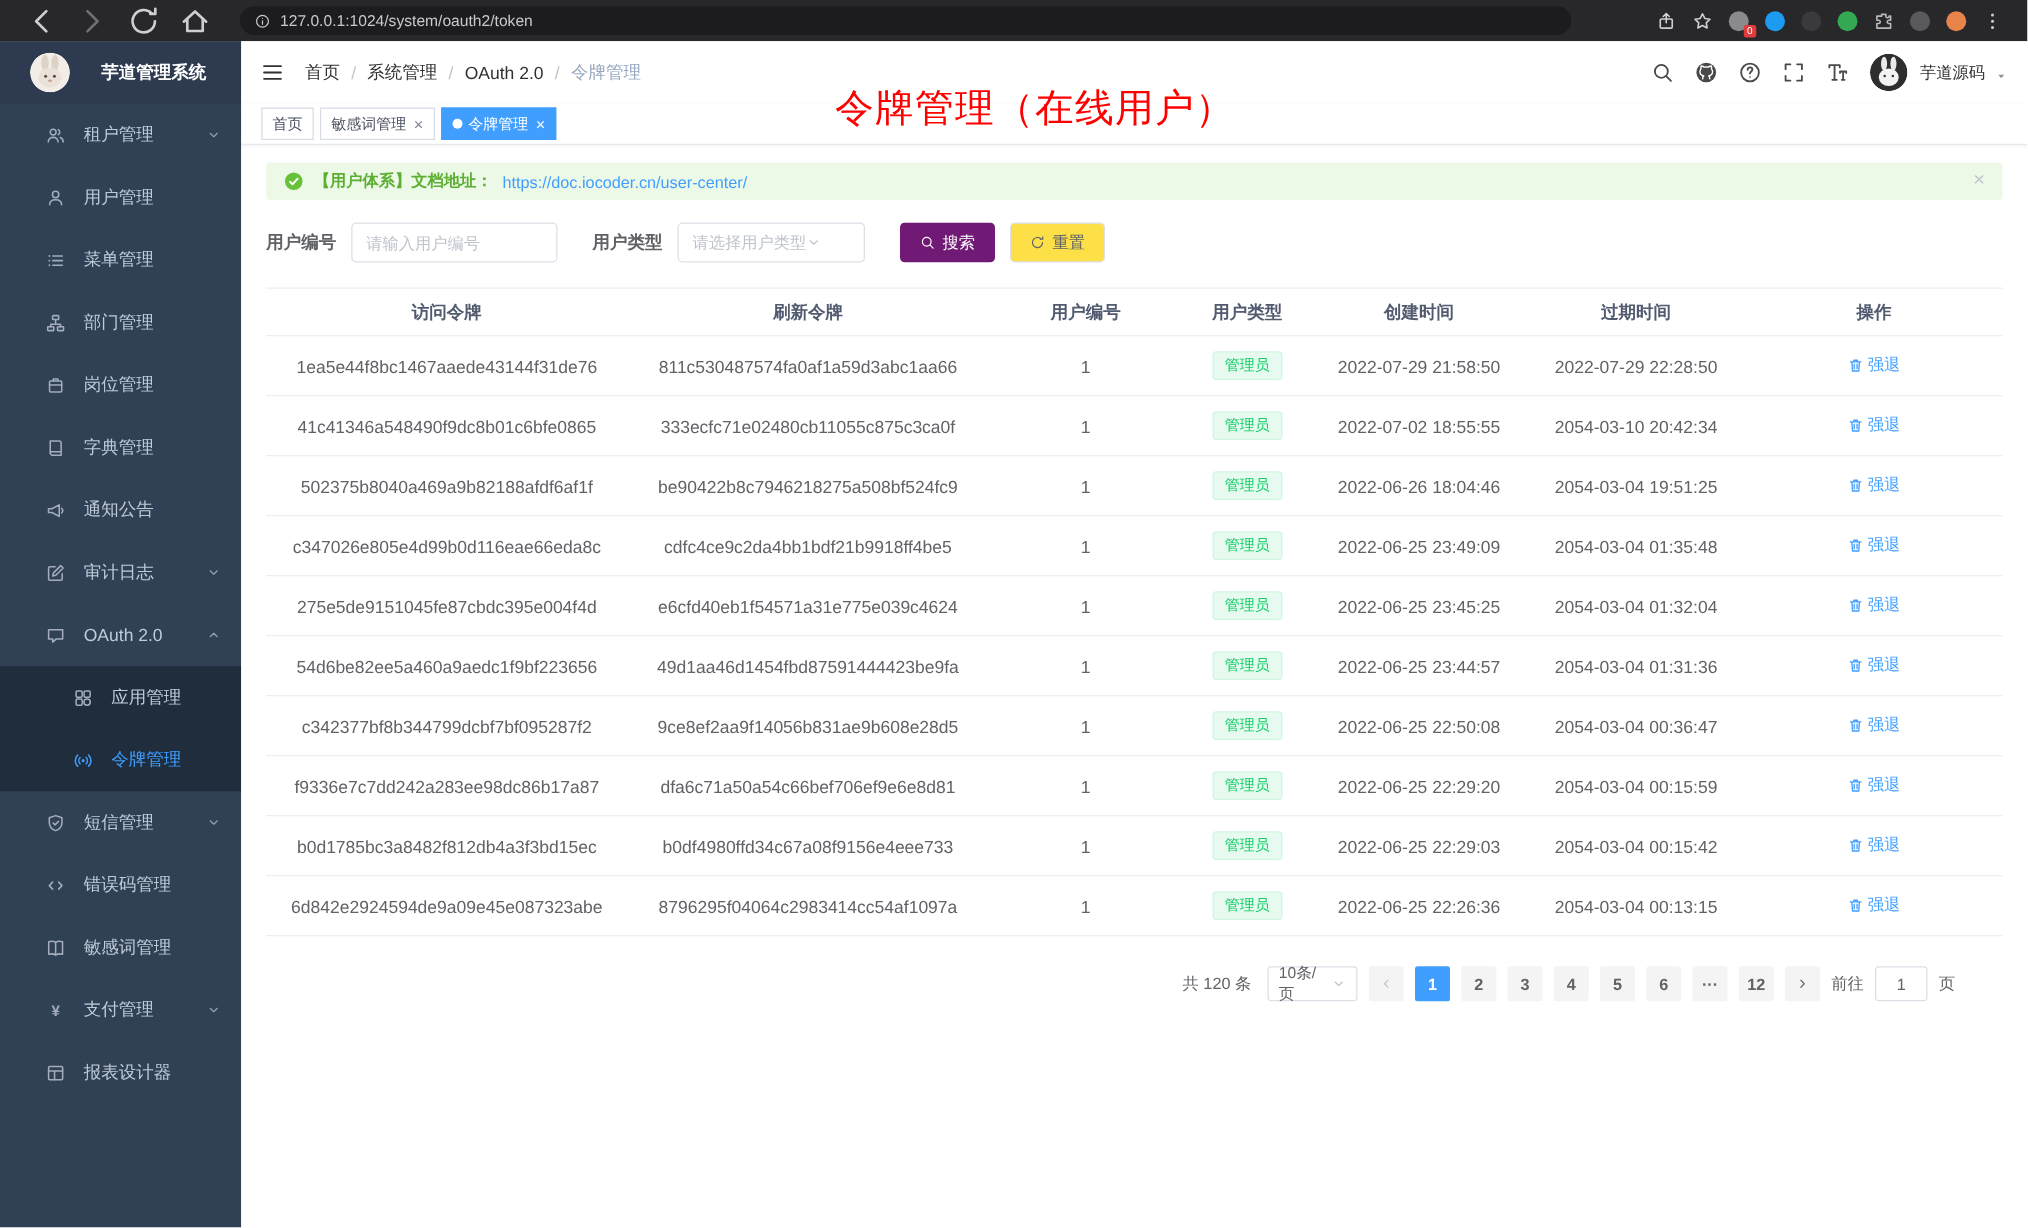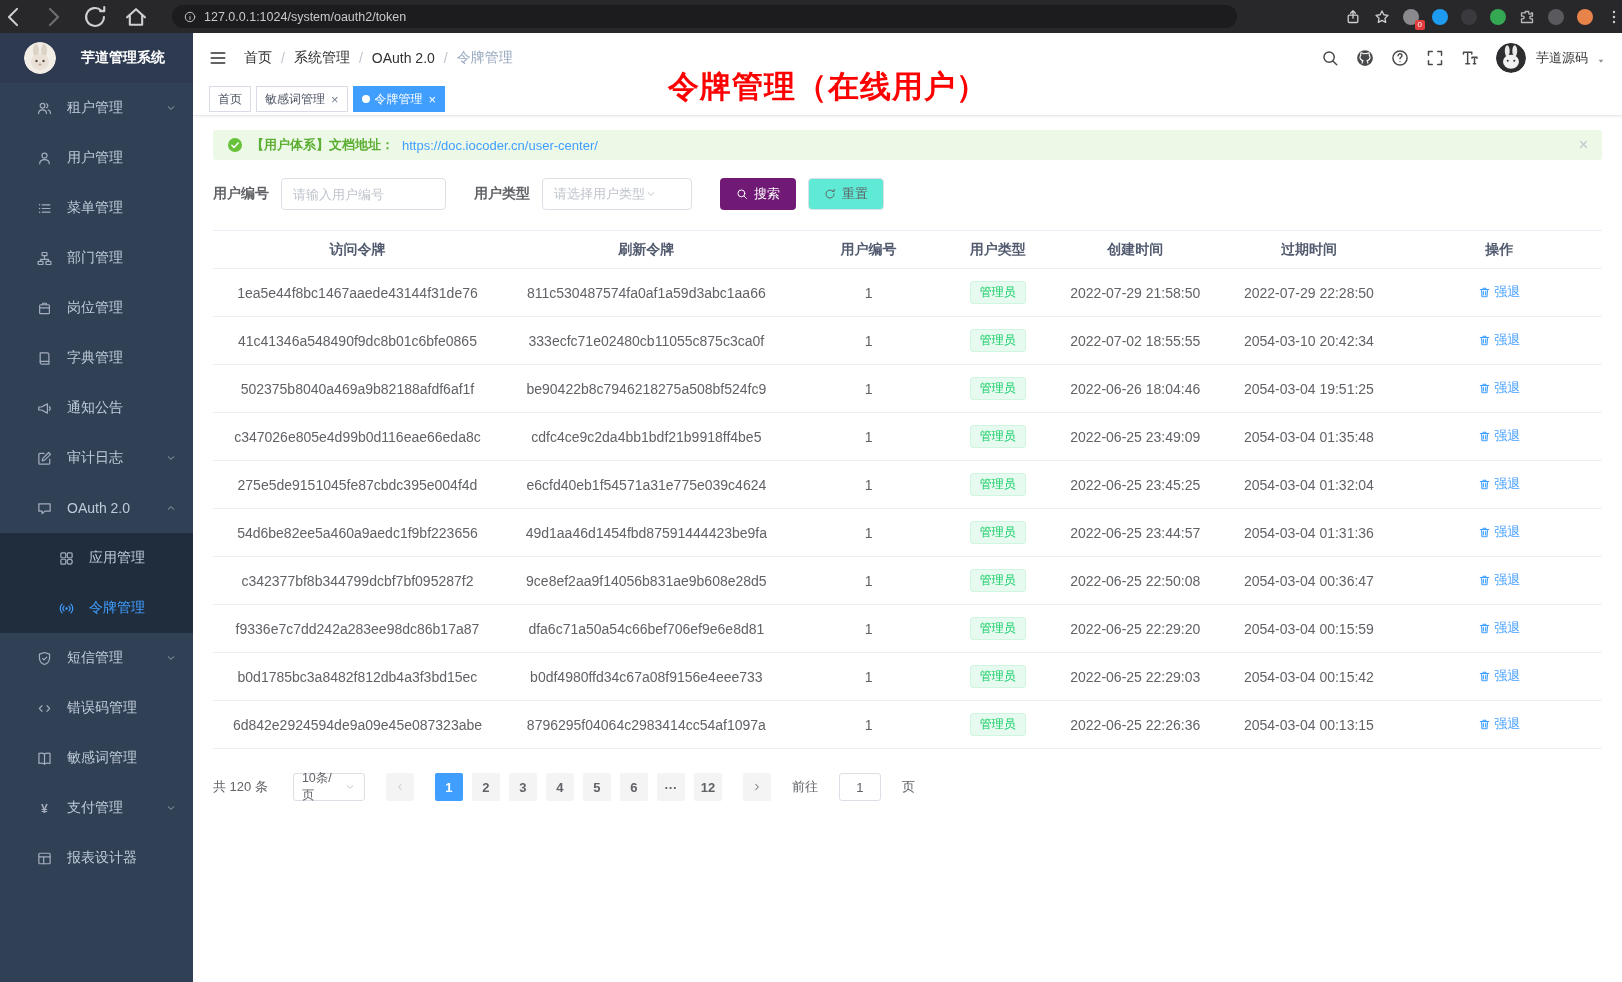--- a/index.html
+++ b/index.html
@@ -6,21 +6,21 @@
   html,body{width:1622px;height:982px}
   body{position:relative;overflow:hidden;background:#fff;font-family:"Liberation Sans","DejaVu Sans",sans-serif;-webkit-font-smoothing:antialiased}
   a{text-decoration:none}
   .icon{display:inline-flex;align-items:center;justify-content:center;line-height:0}
   .icon svg{width:16px;height:16px;display:block}
   .icon.sm svg{width:12px;height:12px}
   .icon.xs svg{width:10px;height:10px}
   .icon.md svg{width:18px;height:18px}
 
   
-  .browser-bar{height:33px;background:#28282b;display:flex;align-items:center;padding:0 0;gap:15px}
+  .browser-bar{height:33px;background:#28282b;display:flex;align-items:center;padding:0 20px;gap:15px}
   .b-icon{width:26px;height:26px;border-radius:50%;display:flex;align-items:center;justify-content:center;color:#cfcfd2;cursor:pointer}
   .b-icon.dim{color:#707074}
   .url-pill{flex:1;height:23px;max-width:1065px;background:#1c1c1f;border-radius:12px;display:flex;align-items:center;gap:8px;padding:0 12px;color:#c9c9cc;font-size:12.5px;margin:0 8px;cursor:text}
   .browser-right{display:flex;align-items:center;gap:13px;margin-left:auto;color:#cfcfd2}
   .ext-dot{width:16px;height:16px;border-radius:50%;position:relative;cursor:pointer}
   .ext-badge{position:absolute;bottom:-5px;right:-6px;background:#e03c3c;color:#fff;font-size:8px;line-height:10px;padding:0 3px;border-radius:2px}
 
   
   .app{position:absolute;top:33px;left:0;right:0;bottom:0;display:flex}
   .sidebar{width:193px;flex-shrink:0;background:#304156;color:#bfcbd9;overflow:hidden}
@@ -67,40 +67,40 @@
 
   .filters{display:flex;align-items:center;margin-bottom:20px;font-size:14px}
   .filter-label{font-weight:700;color:#606266;margin-right:12px;white-space:nowrap}
   .f-input{width:165px;height:32px;border:1px solid #dcdfe6;border-radius:4px;display:flex;align-items:center;padding:0 11px;margin-right:28px;background:#fff}
   .f-input input{border:0;outline:0;width:100%;font-size:13px;color:#606266;background:transparent;font-family:inherit}
   .f-input input::placeholder{color:#bfc4cc}
   .f-select{width:150px;justify-content:flex-start;color:#bfc4cc;font-size:13px;cursor:pointer}
   .f-select .icon{color:#c0c4cc}
   .btn{height:32px;border-radius:4px;display:inline-flex;align-items:center;gap:6px;padding:0 15px;font-size:13px;cursor:pointer;border:1px solid transparent;font-family:inherit}
   .btn.primary{background:#701a75;color:#fff;margin-right:12px}
-  .btn.default{background:#5eead4;border-color:#dcdfe6;color:#606266}
+  .btn.default{background:#fde047;border-color:#dcdfe6;color:#606266}
 
   .data-table{width:100%;border-collapse:collapse;font-size:14px;color:#606266;table-layout:fixed}
   .data-table th{font-weight:700;color:#515a6e;height:38px;border-top:1px solid #ebeef5;border-bottom:1px solid #ebeef5;text-align:center;white-space:nowrap}
   .data-table td{height:48px;border-bottom:1px solid #ebeef5;text-align:center;white-space:nowrap;overflow:hidden;text-overflow:ellipsis}
   .tag-success{display:inline-block;background:#e7faf0;border:1px solid #d0f5e0;color:#13ce66;font-size:12px;padding:2px 9px;border-radius:3px;line-height:17px}
   .action-link{color:#409eff;display:inline-flex;align-items:center;gap:3px;font-size:13px;cursor:pointer}
   .action-link .icon svg{width:13px;height:13px}
 
-  .pagination{display:flex;align-items:center;gap:21px;margin:24px 38px 0 0;font-size:13px;color:#606266}
+  .pagination{display:flex;align-items:center;justify-content:flex-end;gap:9px;margin:24px 38px 0 0;font-size:13px;color:#606266}
   .pg-total{margin-right:4px;color:#606266}
   .page-size{width:72px;height:28px;border:1px solid #dcdfe6;border-radius:3px;display:flex;align-items:center;justify-content:space-between;padding:0 8px;font-size:12.5px;color:#606266;cursor:pointer;background:#fff}
   .page-size .icon{color:#c0c4cc}
   .pages{display:flex;gap:9px}
   .page-btn{min-width:28px;height:28px;padding:0 5px;border-radius:2px;background:#f4f4f5;display:inline-flex;align-items:center;justify-content:center;cursor:pointer;font-weight:600;color:#606266;font-size:13px}
   .page-btn.active{background:#409eff;color:#fff}
   .page-btn.prev{color:#c0c4cc}
   .goto-input{width:42px;height:28px;border:1px solid #dcdfe6;border-radius:3px;text-align:center;font-size:13px;color:#606266;outline:none;font-family:inherit}
 
-  .annotation{position:absolute;top:66px;left:668px;font-size:31px;font-weight:700;color:#fd0000;z-index:50;letter-spacing:1px;white-space:nowrap}
+  .annotation{position:absolute;top:66px;left:668px;font-size:31px;font-weight:400;color:#fd0000;z-index:50;letter-spacing:1px;white-space:nowrap}
 </style>
 </head>
 <body>
 
 <div class="browser-bar">
   <span class="b-icon">
       <svg viewBox="0 0 16 16" fill="none" stroke="currentColor" stroke-width="1.3" stroke-linecap="round" stroke-linejoin="round">
         <path d="M10.5 3L5.5 8l5 5"></path>
       </svg>
     </span>

